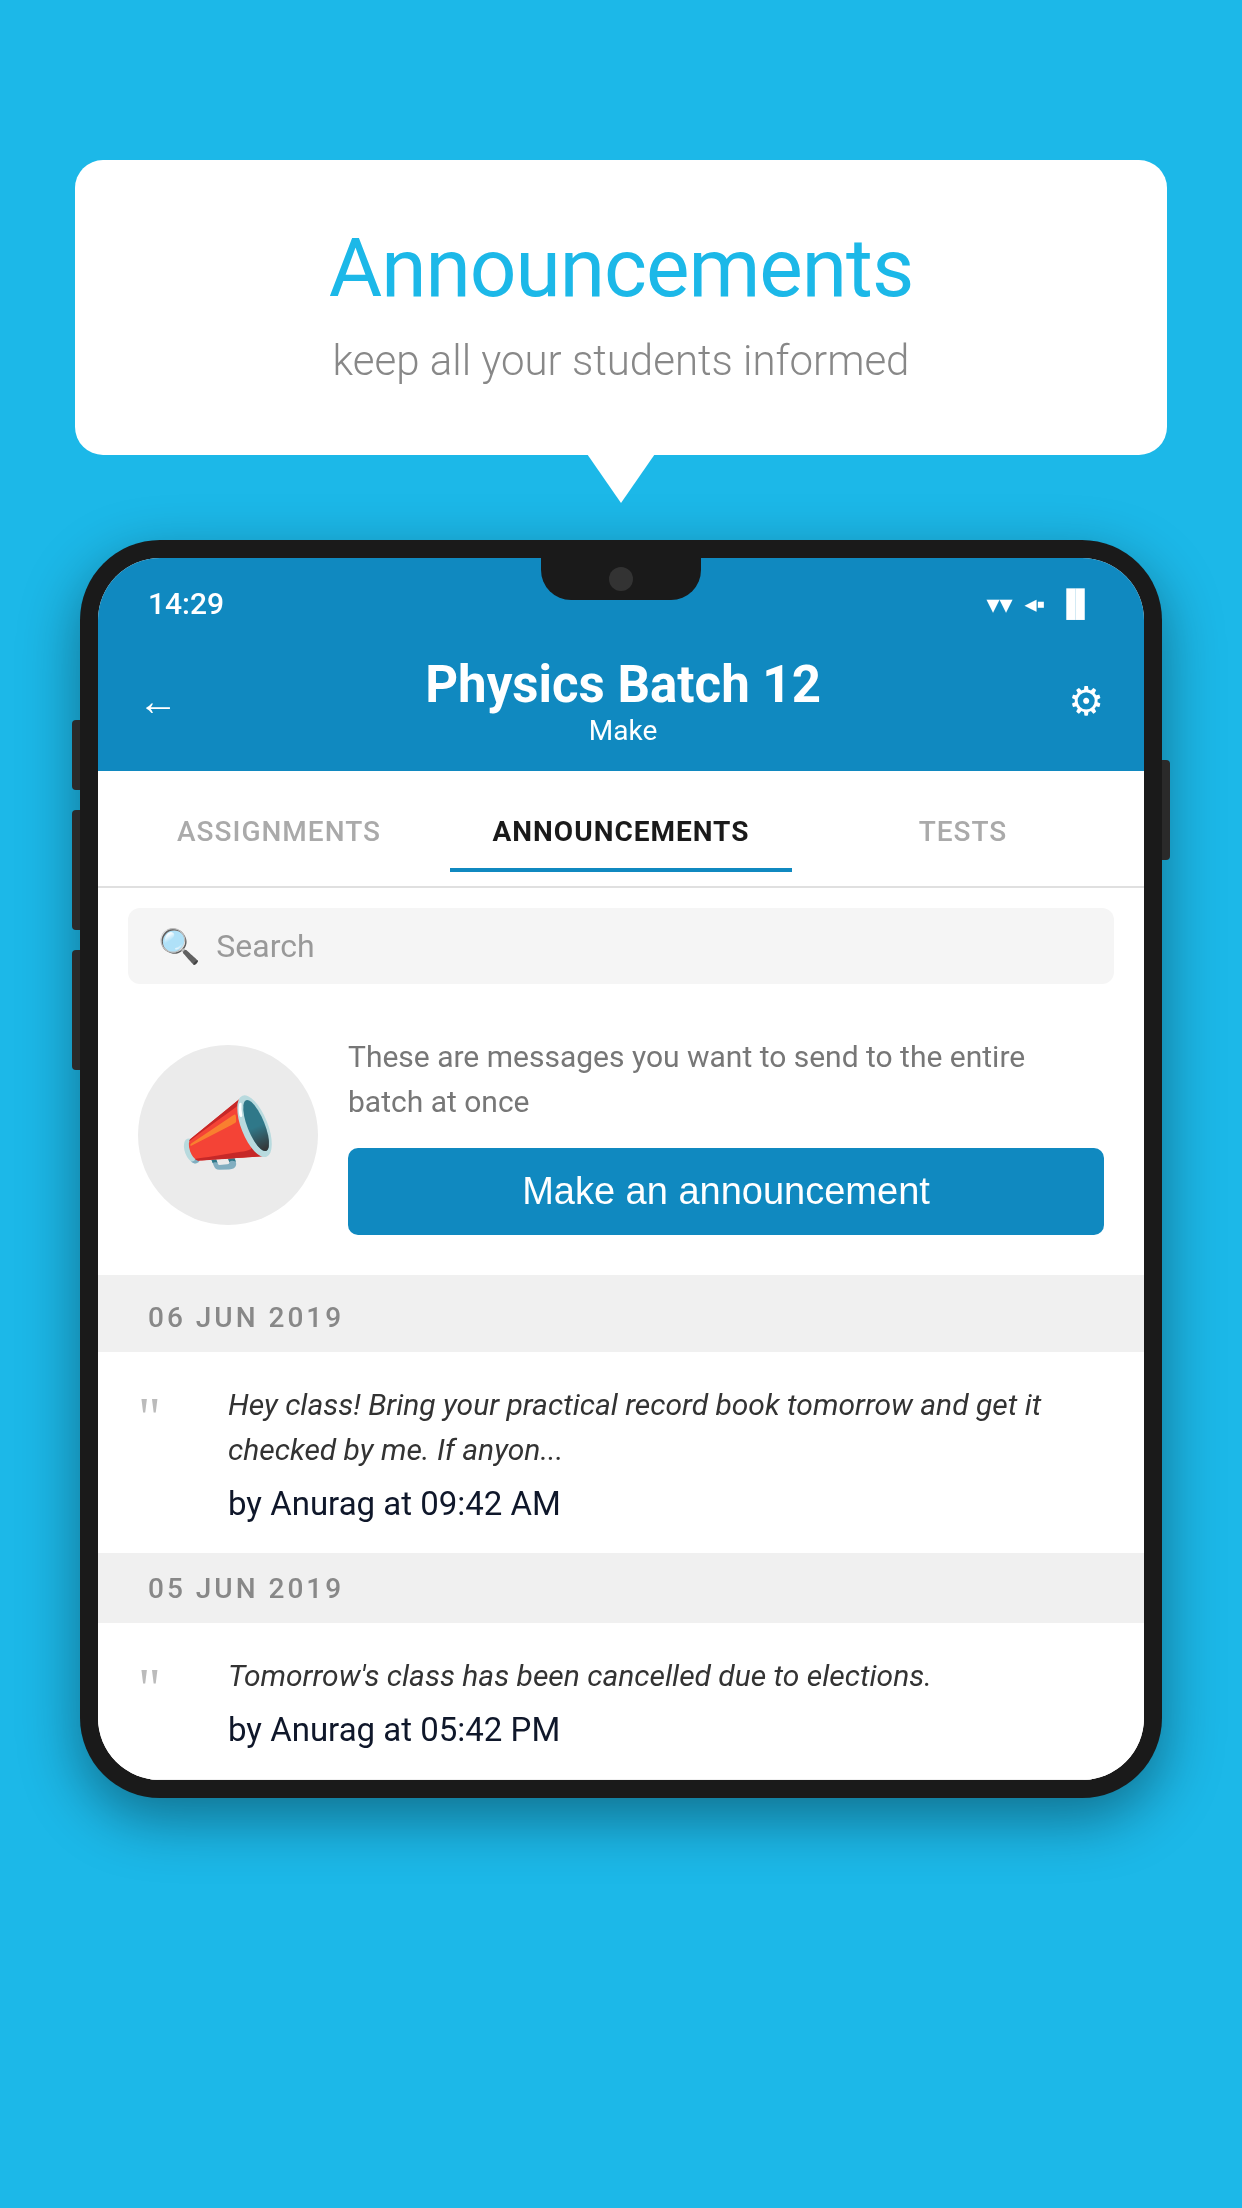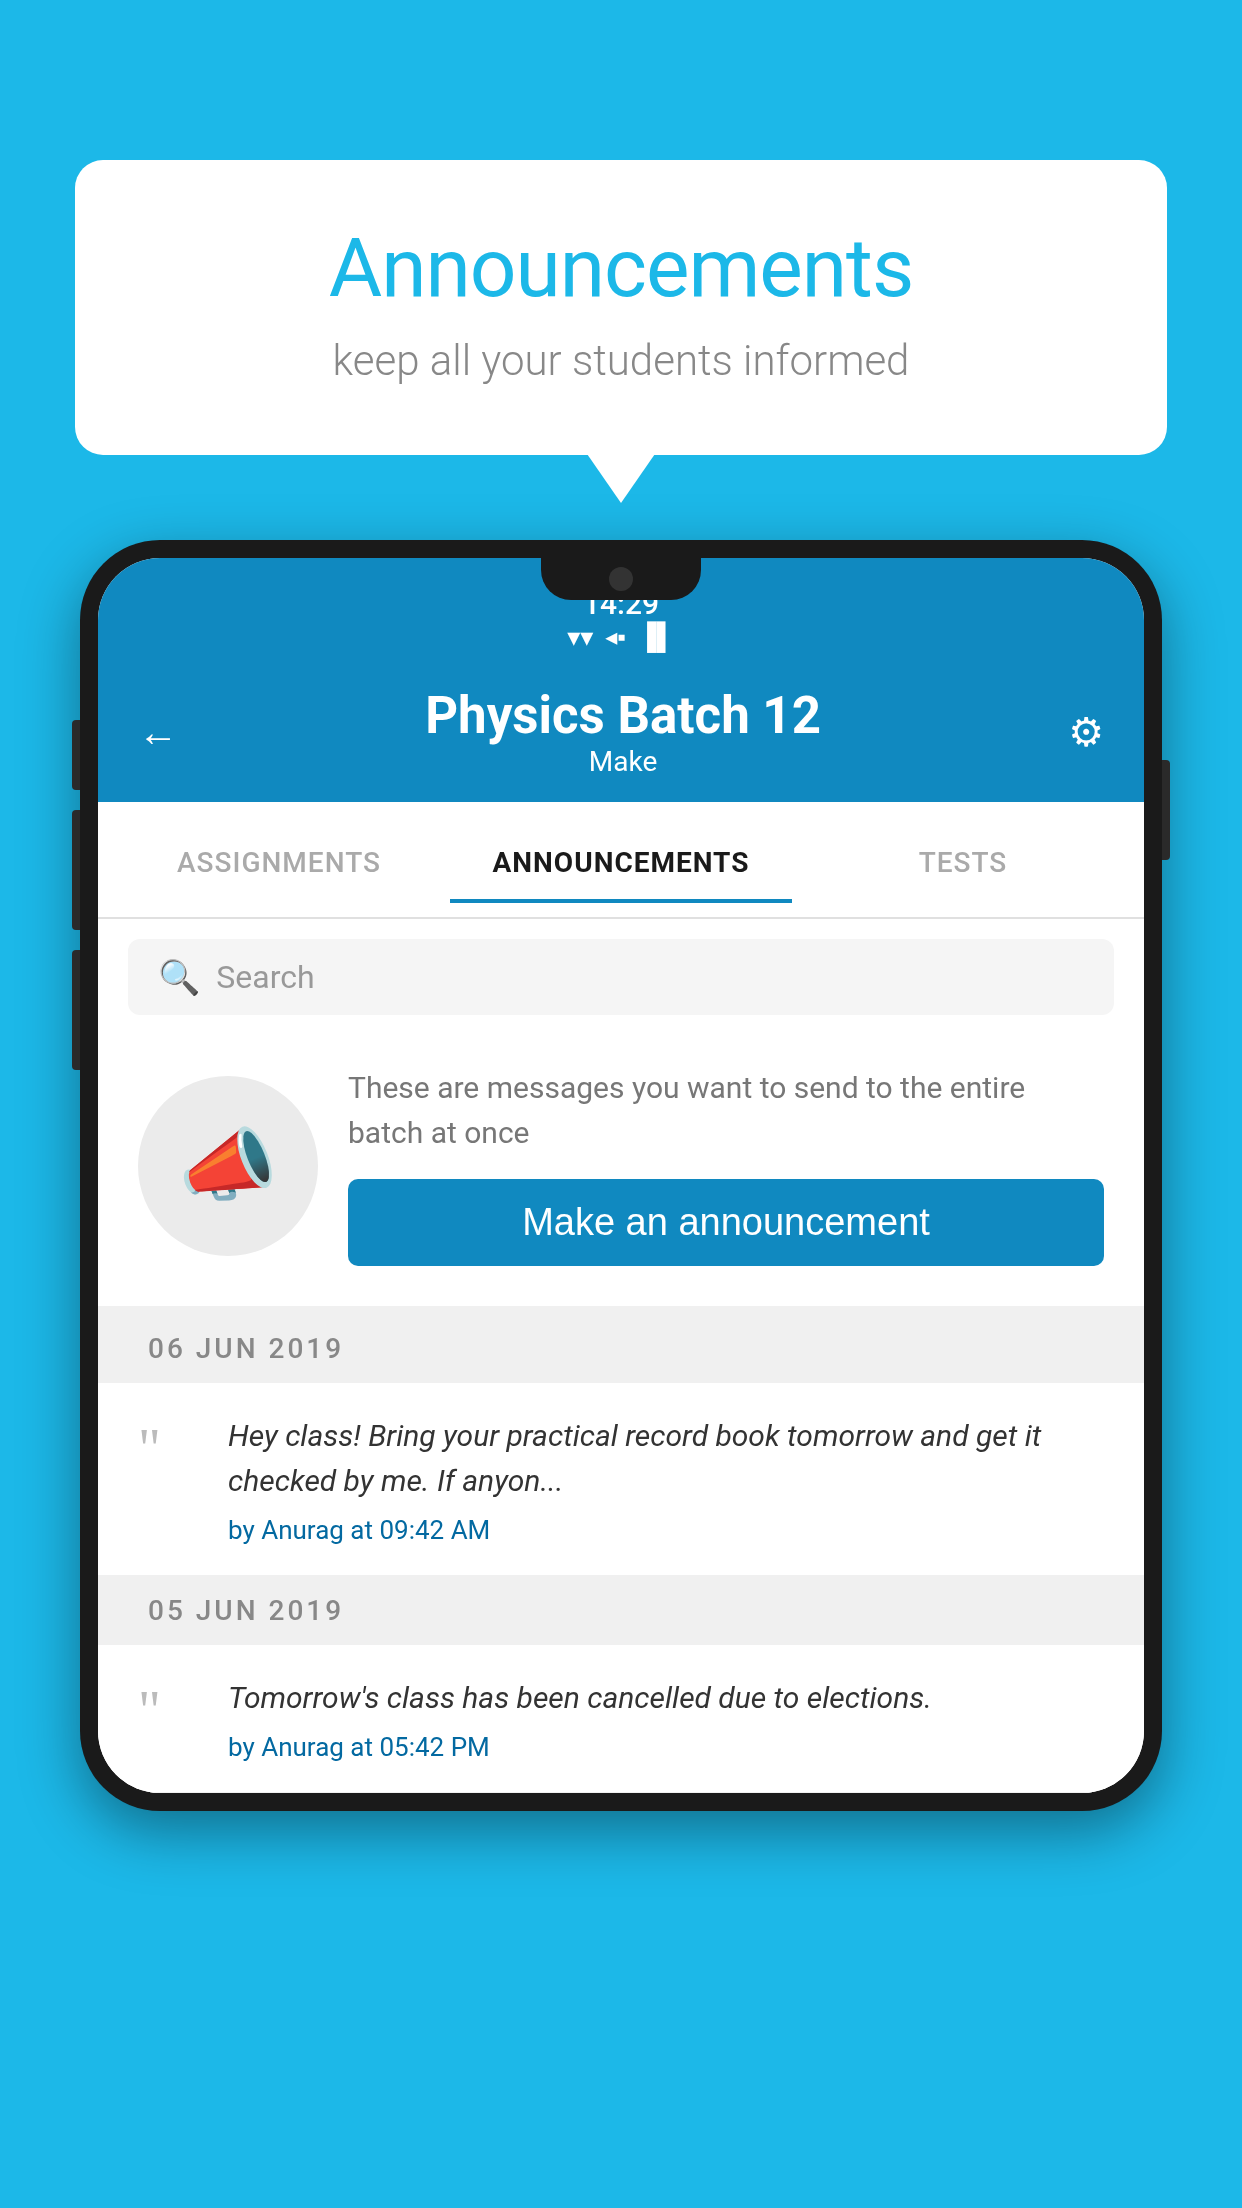--- a/index.html
+++ b/index.html
@@ -147,21 +147,20 @@
     }
 
     
     .status-bar {
       background: #1089c0;
       padding: 18px 50px 14px;
       display: flex;
       justify-content: space-between;
       align-items: center;
       padding-top: 28px;
-      flex-direction: column;
     }
 
     .status-time {
       color: white;
       font-size: 30px;
       font-weight: 500;
     }
 
     .status-icons {
       display: flex;
@@ -368,22 +367,22 @@
 
     .announcement-text {
       color: #333;
       font-size: 30px;
       font-style: italic;
       line-height: 1.5;
       margin-bottom: 12px;
     }
 
     .announcement-meta {
-      color: #0369a1;
-      font-size: 26px;
+      color: #0f172a;
+      font-size: 33px;
     }
   </style>
 </head>
 <body>
 
 <div class="speech-bubble-container">
   <div class="speech-bubble">
     <div class="speech-bubble-title">Announcements</div>
     <div class="speech-bubble-subtitle">keep all your students informed</div>
   </div>

